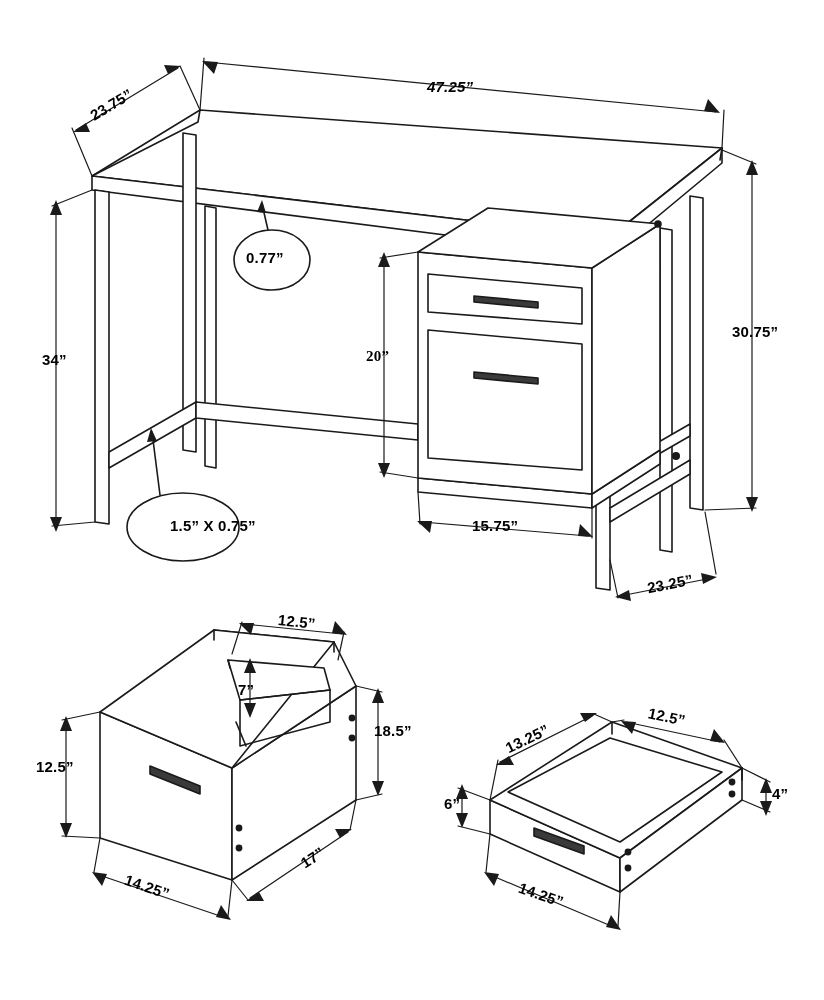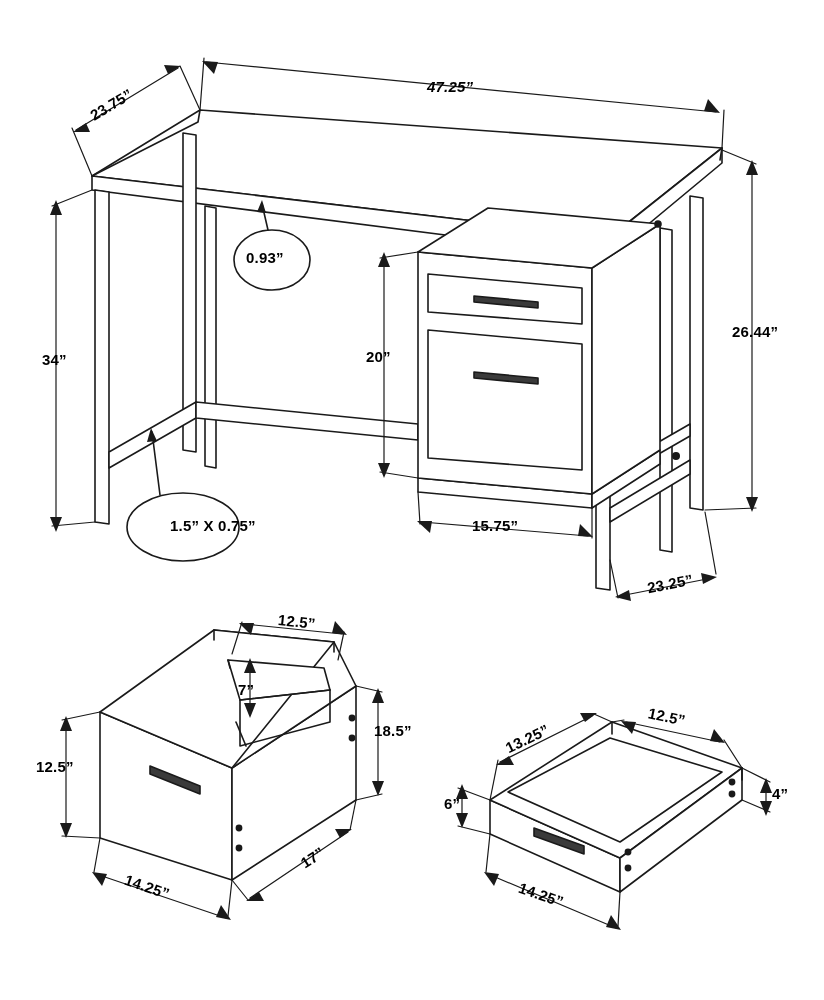--- a/index.html
+++ b/index.html
@@ -280,29 +280,29 @@
 
     </g>
   </svg>
 
   <div class="dim-label" style="left:427px; top:78px;font-style:italic;">47.25”</div>
 
   <div class="dim-label" style="left:88px; top:96px; transform: rotate(-31deg);">23.75”</div>
 
   <div class="dim-label" style="left:42px; top:351px;">34”</div>
 
-  <div class="dim-label" style="left:732px; top:323px;">26.44”</div>
-
-  <div class="dim-label" style="left:366px; top:348px;">20”</div>
+  <div class="dim-label" style="left:732px; top:323px;">30.75”</div>
+
+  <div class="dim-label" style="left:366px; top:348px;font-family:Liberation Serif, serif;">20”</div>
 
   <div class="dim-label" style="left:472px; top:517px;">15.75”</div>
 
   <div class="dim-label" style="left:647px; top:575px; transform: rotate(-11deg);">23.25”</div>
 
-  <div class="dim-label" style="left:246px; top:249px;">0.93”</div>
+  <div class="dim-label" style="left:246px; top:249px;">0.77”</div>
 
   <div class="dim-label" style="left:130px; top:517px;margin-left:40px;">1.5” X 0.75”</div>
 
   <div class="dim-label" style="left:278px; top:613px; transform: rotate(6deg);">12.5”</div>
 
   <div class="dim-label" style="left:238px; top:681px;">7”</div>
 
   <div class="dim-label" style="left:374px; top:722px;">18.5”</div>
 
   <div class="dim-label" style="left:36px; top:758px;">12.5”</div>

